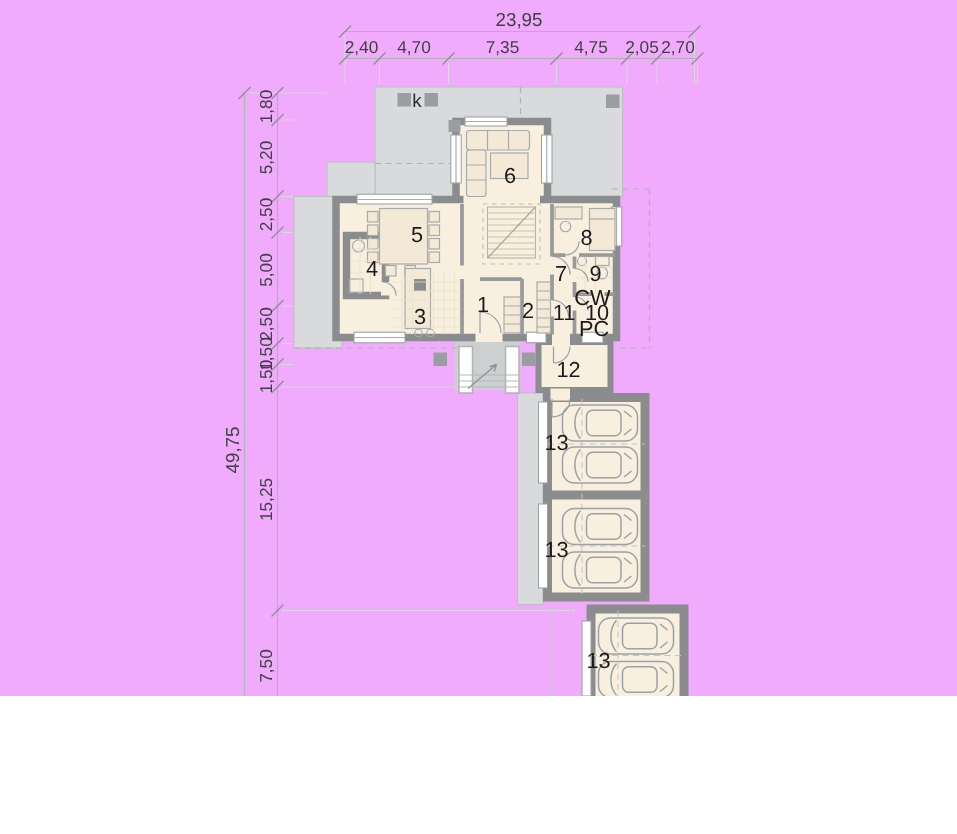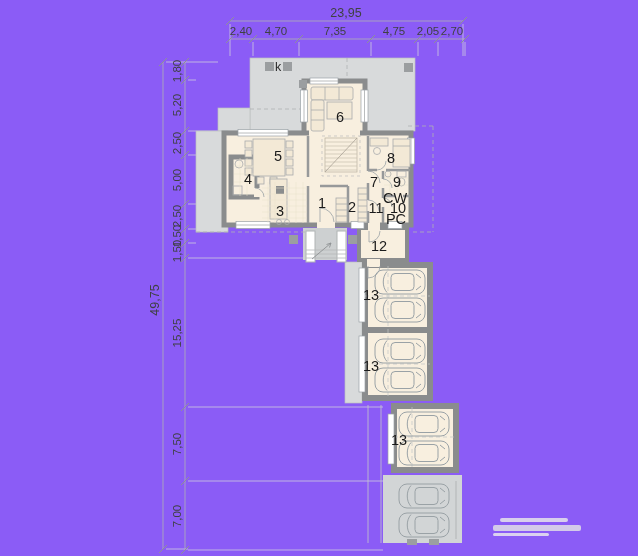--- a/index.html
+++ b/index.html
@@ -1,16 +1,16 @@
 <!DOCTYPE html>
 <html style="--c-wall: #8a8c8d; --c-floor: #f8efdf; --c-terrace: #d8dadb; --c-terrace_dark: #cdd0d1; --c-parking: #d2d5d6; --c-column: #9b9ea0; --c-dim_text: #3f4142; --c-label_text: #1b1b1b;"><head>
 <meta charset="utf-8">
 <style>
   html,body{margin:0;padding:0;background:#ffffff;}
-  .stage{position:relative;width:638px;height:556px;background:#8b5cf6;overflow:hidden;
+  .stage{position:relative;width:638px;height:464px;background:#f0abfc;overflow:hidden;
          font-family:"Liberation Sans",sans-serif;}
   svg{position:absolute;left:0;top:0;}
   .dim{font-family:"Liberation Sans",sans-serif;font-size:11.5px;fill:#3f4142;}
   .dimb{font-size:12.5px;}
   .rlab{font-family:"Liberation Sans",sans-serif;font-size:14.5px;fill:#1b1b1b;}
   .klab{font-family:"Liberation Sans",sans-serif;font-size:12.5px;fill:#2b2b2b;}
   .terr{fill:var(--c-terrace);stroke:#bcbfc0;stroke-width:.7;}
   .room{fill:var(--c-floor);stroke:var(--c-wall);}
   .furn{fill:#f3e9d6;stroke:#a8abac;stroke-width:.8;}
   .fline{stroke:#a8abac;stroke-width:.8;fill:none;}

